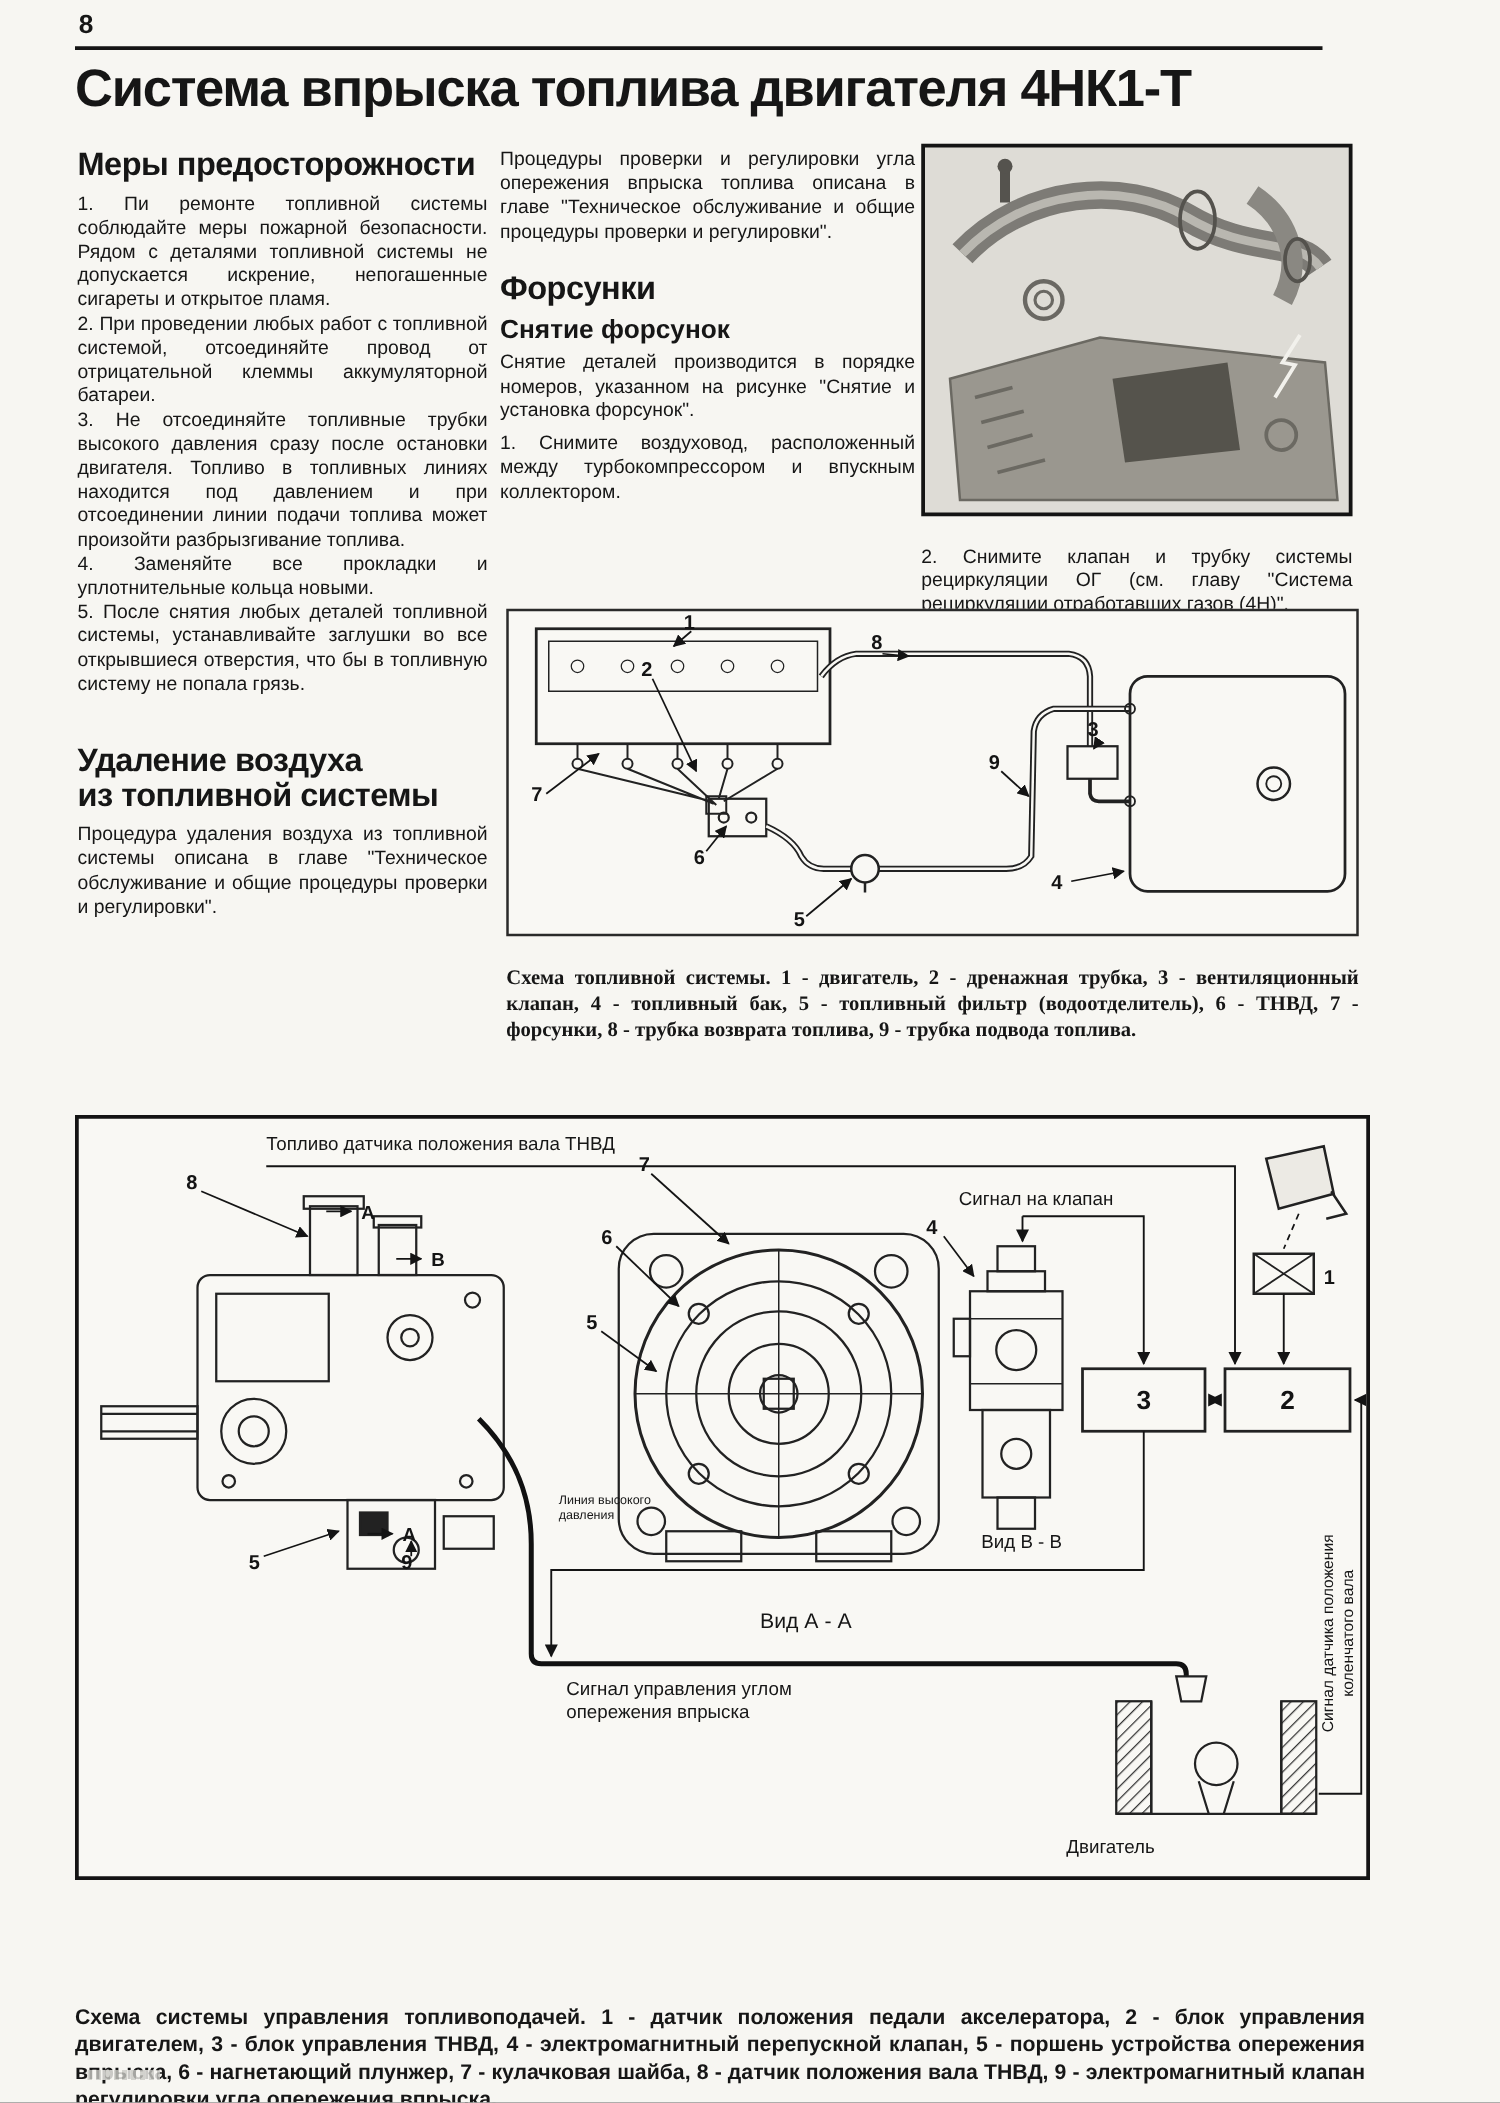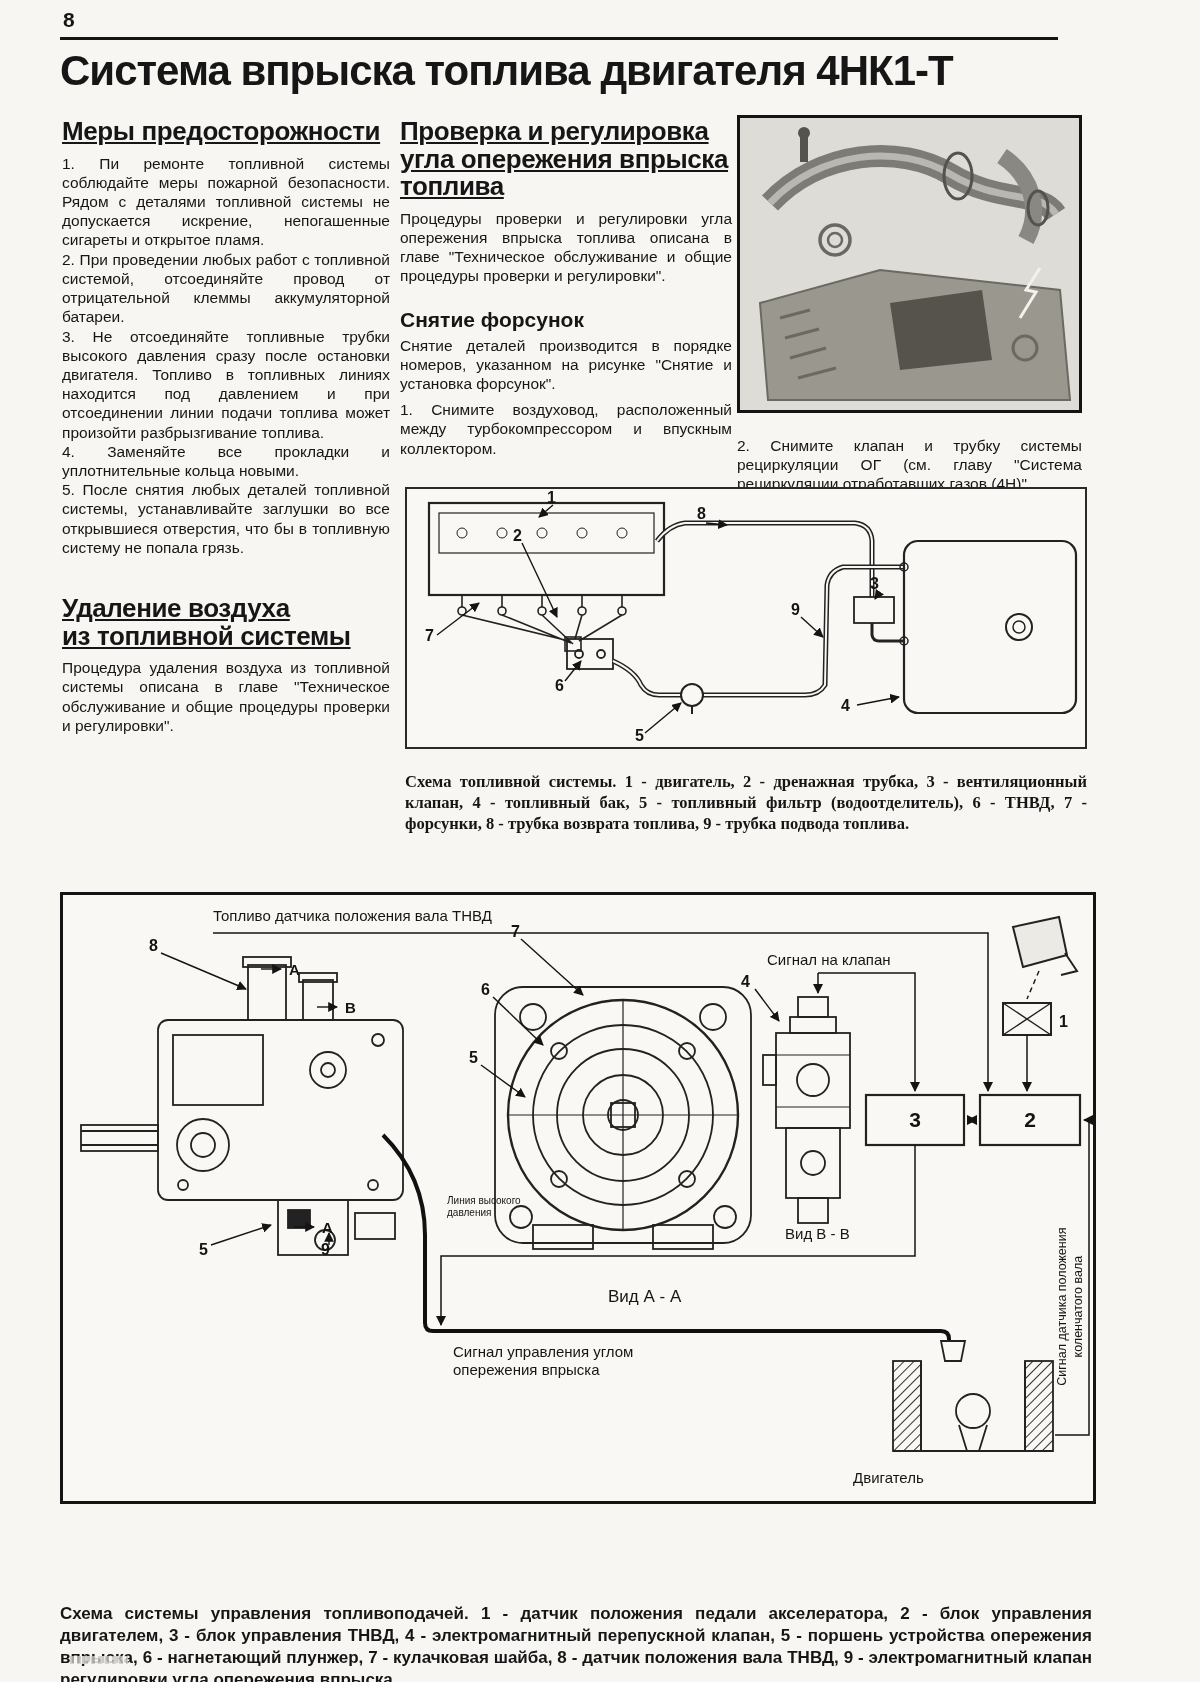--- a/index.html
+++ b/index.html
@@ -4,21 +4,21 @@
 <style>
   html,body{margin:0;padding:0;background:#777;}
   .page{position:relative;width:1200px;height:1682px;margin:0 auto;background:#f7f6f2;
         font-family:"Liberation Sans",sans-serif;color:#161616;overflow:hidden;}
   .pageno{position:absolute;left:63px;top:8px;font-size:21px;font-weight:bold;}
   .toprule{position:absolute;left:60px;top:37px;width:998px;height:3px;background:#151515;}
   .doc-title{position:absolute;left:60px;top:47px;width:1010px;font-size:42px;font-weight:bold;letter-spacing:-1px;white-space:nowrap;}
   .col{position:absolute;top:118px;}
   .col-left{left:62px;width:328px;}
   .col-mid{left:400px;width:332px;}
-  h2{font-size:26px;line-height:1.06;font-weight:bold;margin:0 0 8px 0;letter-spacing:-0.4px;text-decoration:underline;}
+  h2{font-size:26px;line-height:1.06;font-weight:bold;margin:0 0 8px 0;letter-spacing:-0.4px;}
   h3{font-size:21px;font-weight:bold;margin:0 0 4px 0;}
   .body-p{font-size:15.5px;line-height:1.24;text-align:justify;margin:0;}
   .sect{margin-top:22px;}
   .sect-air{margin-top:38px;}
   .photo{position:absolute;left:737px;top:115px;width:339px;height:292px;border:3px solid #141414;background:#dedcd6;}
   .photo-caption{position:absolute;left:737px;top:420px;width:345px;font-size:15.5px;line-height:1.24;text-align:justify;}
   .fuel-diagram{position:absolute;left:405px;top:487px;width:678px;height:258px;border:2px solid #2a2a2a;background:#f9f8f4;}
   .fuel-caption{position:absolute;left:405px;top:754px;width:682px;font-size:16.5px;font-weight:bold;line-height:1.28;text-align:justify;font-family:Liberation Serif, serif;}
   .ctrl-diagram{position:absolute;left:60px;top:892px;width:1030px;height:606px;border:3px solid #141414;background:#f9f8f4;}
   .ctrl-caption{position:absolute;left:60px;top:1586px;width:1032px;font-size:17px;font-weight:bold;line-height:1.3;text-align:justify;}
@@ -50,23 +50,23 @@
     <p class="body-p">3. Не отсоединяйте топливные трубки высокого давления сразу после остановки двигателя. Топливо в топливных линиях находится под давлением и при отсоединении линии подачи топлива может произойти разбрызгивание топлива.</p>
     <p class="body-p">4. Заменяйте все прокладки и уплотнительные кольца новыми.</p>
     <p class="body-p">5. После снятия любых деталей топливной системы, устанавливайте заглушки во все открывшиеся отверстия, что бы в топливную систему не попала грязь.</p>
     <div class="sect sect-air">
       <h2><span>Удаление воздуха</span><br><span>из топливной системы</span></h2>
       <p class="body-p">Процедура удаления воздуха из топливной системы описана в главе "Техническое обслуживание и общие процедуры проверки и регулировки".</p>
     </div>
   </div>
 
   <div class="col col-mid">
-    <h2>Проверка и регулировка угла опережения впрыска топлива</h2>
     <p class="body-p">Процедуры проверки и регулировки угла опережения впрыска топлива описана в главе "Техническое обслуживание и общие процедуры проверки и регулировки".</p>
     <div class="sect">
+      <h2>Форсунки</h2>
       <h3>Снятие форсунок</h3>
       <p class="body-p">Снятие деталей производится в порядке номеров, указанном на рисунке "Снятие и установка форсунок".</p>
       <p class="body-p" style="margin-top:7px">1. Снимите воздуховод, расположенный между турбокомпрессором и впускным коллектором.</p>
     </div>
   </div>
 
   <div class="photo">
     <svg width="339" height="292" viewBox="0 0 339 292">
       <path d="M30,85 C80,32 160,26 210,56 S300,72 316,96" fill="none" stroke="#7d7b76" stroke-width="22"></path>
       <path d="M30,85 C80,32 160,26 210,56 S300,72 316,96" fill="none" stroke="#b9b7b0" stroke-width="7"></path>

